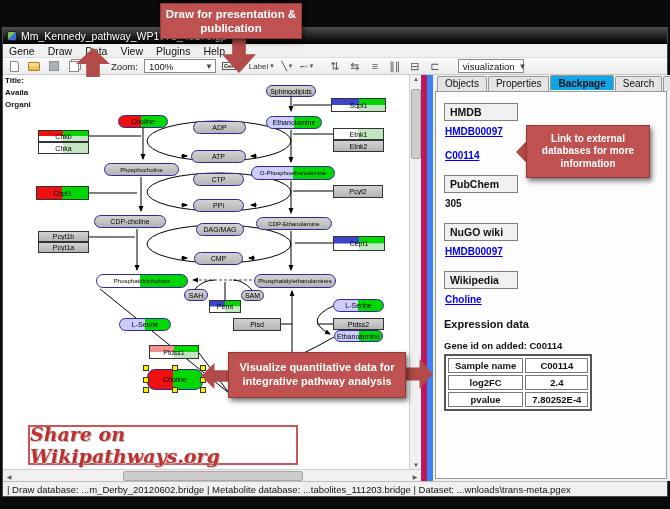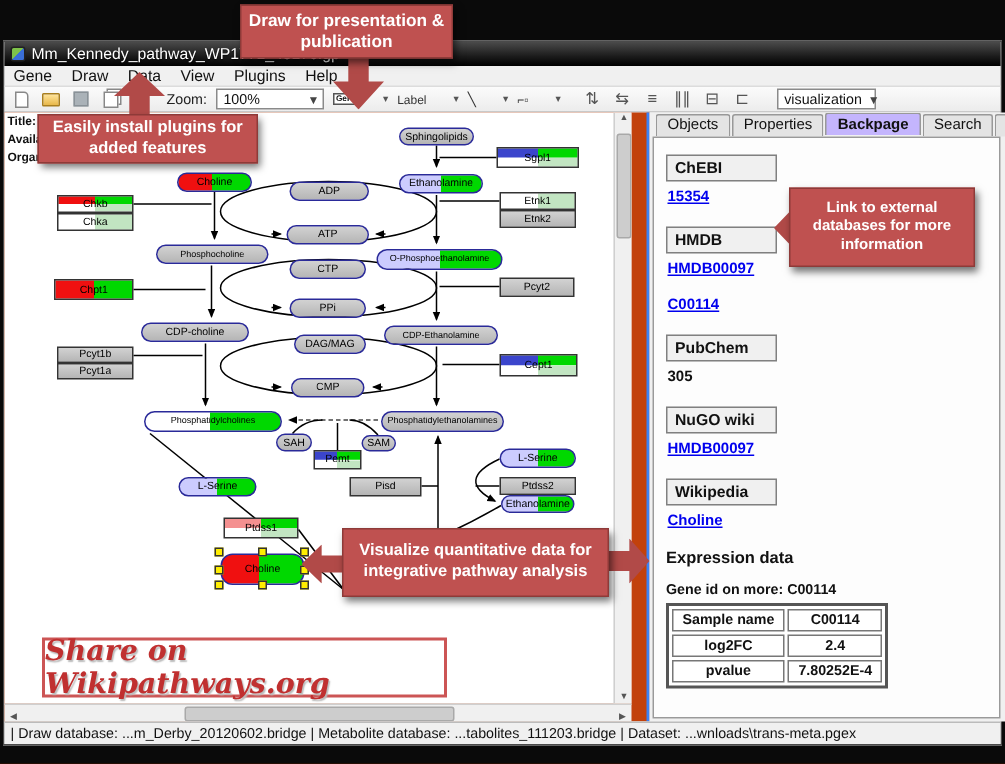--- a/index.html
+++ b/index.html
@@ -8,50 +8,50 @@
   .window{position:absolute;left:2px;top:27px;width:666px;height:470px;background:#f0f0f0;border:1px solid #4a4a4a;}
   
   .titlebar{position:absolute;left:0;top:0;width:100%;height:16px;background:linear-gradient(#4a4a4a,#1b1b1b 60%,#000);display:flex;align-items:center;padding-left:4px;gap:4px;}
   .appicon{width:10px;height:10px;background:linear-gradient(135deg,#7ec24a 0 50%,#3a6fd8 50% 100%);border:1px solid #222;border-radius:2px;}
   .titletext{color:#fff;font-size:10.5px;text-shadow:0 1px 1px #000;white-space:nowrap;}
   
   .menubar{position:absolute;left:0;top:16px;width:100%;height:14px;background:#f0f0f0;border-bottom:1px solid #dcdcdc;display:flex;align-items:center;padding-left:6px;gap:13px;font-size:10.5px;color:#111;}
   .menubar span{cursor:default;}
   
   .toolbar{position:absolute;left:0;top:30px;width:100%;height:17px;background:linear-gradient(#fbfbfb,#ececec);border-bottom:1px solid #c9c9c9;display:flex;align-items:center;padding-left:4px;gap:6px;font-size:10px;color:#333;}
-  .tbtn{display:flex;align-items:center;justify-content:center;height:14px;min-width:14px;gap:16px;}
+  .tbtn{display:flex;align-items:center;justify-content:center;height:14px;min-width:14px;}
   .icoPage{width:9px;height:11px;background:#fff;border:1px solid #888;border-top-right-radius:3px;}
   .icoFolder{width:12px;height:9px;background:linear-gradient(#ffe49a,#e8b84b);border:1px solid #a97f1f;border-radius:1px;}
   .icoSave{width:10px;height:10px;background:#aab2b8;border:1px solid #8a9298;}
   .icoCopy{width:10px;height:11px;background:#fff;border:1px solid #888;box-shadow:2px -2px 0 -1px #fff,2px -2px 0 0 #888;}
   .icoPaste{width:9px;height:11px;background:#c9a169;border:1px solid #8a6a36;}
   .zoomlabel{font-weight:normal;font-size:9.5px;color:#222;margin-left:4px;}
   .combo{height:14px;background:#fff;border:1px solid #8a8a8a;display:flex;align-items:center;justify-content:space-between;font-size:9.5px;padding:0 2px 0 4px;color:#111;}
   .combo .car{font-size:8px;color:#444;margin-left:4px;}
   .geh{font-size:5.5px;border:1px solid #555;padding:0 1px;background:#fff;color:#111;font-weight:bold;}
   .ddc{font-size:7px;color:#555;margin-left:2px;}
   .alignico{font-size:11px;color:#555;line-height:14px;}
   
-  .canvaswrap{position:absolute;left:0;top:47px;width:430px;height:406px;background:#c2410c;border-right:2px solid #3b82f6;}
+  .canvaswrap{position:absolute;left:0;top:47px;width:430px;height:406px;background:#be185d;border-right:6px solid #3b82f6;}
   .canvas{position:absolute;left:0;top:0;width:418px;height:394px;background:#fff;overflow:hidden;}
   .metaline{position:absolute;left:2px;font-size:8px;font-weight:bold;color:#111;white-space:nowrap;}
   svg.edges{position:absolute;left:0;top:0;z-index:0;}
   
   .vscroll{position:absolute;right:0;top:0;width:12px;height:394px;background:#f0f0f0;border-left:1px solid #cfcfcf;z-index:5;}
   .vthumb{position:absolute;left:1px;top:14px;width:10px;height:70px;background:#cdcdcd;border:1px solid #a9a9a9;border-radius:2px;}
   .sarrow{position:absolute;font-size:6px;color:#555;width:12px;text-align:center;}
   .hscroll{position:absolute;left:0;top:394px;width:418px;height:12px;background:#f0f0f0;border-top:1px solid #cfcfcf;}
   .hthumb{position:absolute;left:120px;top:1px;width:180px;height:10px;background:#cdcdcd;border:1px solid #a9a9a9;border-radius:2px;}
   
   .statusbar{position:absolute;left:0;top:453px;width:100%;height:15px;background:#f0f0f0;border-top:1px solid #bbb;font-size:9.5px;color:#111;display:flex;align-items:center;padding-left:4px;white-space:nowrap;overflow:hidden;}
   
   .panel{position:absolute;left:430px;top:47px;width:271px;height:406px;background:#f0f0f0;}
   .tabsrow{position:absolute;left:4px;top:1px;height:15px;display:flex;gap:1px;font-size:10px;}
   .tab{padding:1px 7px;background:#e4e4e4;border:1px solid #999;border-bottom:none;border-radius:2px 2px 0 0;color:#111;}
-  .tab.active{background:#c4b5fd;font-weight:bold;position:relative;top:-1px;padding-top:2px;}
+  .tab.active{background:#0ea5e9;font-weight:bold;position:relative;top:-1px;padding-top:2px;}
   .panelbody{position:absolute;left:2px;top:16px;width:232px;height:388px;background:#fdfdfd;border:1px solid #9a9a9a;overflow:hidden;padding:10px 6px 4px 8px;}
   .bp-section{margin-bottom:13px;}
   .bp-head{display:inline-block;min-width:74px;background:#f0f0f0;border:1px solid #808080;font-weight:bold;font-size:10.5px;color:#111;padding:2px 5px;}
   .bp-link{display:block;margin:5px 0 0 1px;font-size:10px;font-weight:bold;color:#0000ee;text-decoration:underline;}
   .bp-plain{display:block;margin:5px 0 0 1px;font-size:10px;font-weight:bold;color:#111;}
   .exp-title{font-weight:bold;font-size:11px;color:#111;margin:4px 0 10px 0;}
   .geneid{font-weight:bold;font-size:9.5px;color:#111;margin-bottom:3px;}
   table.exp{border-collapse:separate;border-spacing:2px;background:#fff;border:2px solid #555;}
   table.exp td{border:1px solid #777;font-size:9.5px;font-weight:bold;text-align:center;padding:1px 6px;min-width:44px;color:#111;}
   
@@ -344,44 +344,40 @@
     <div class="panel">
       <div class="tabsrow">
         <span class="tab">Objects</span>
         <span class="tab">Properties</span>
         <span class="tab active">Backpage</span>
         <span class="tab">Search</span>
         <span class="tab">Legend</span>
       </div>
       <div class="panelbody">
         <div class="bp-section">
-          <span class="bp-head">ChEBI</span>
-          <a class="bp-link" href="#">15354</a>
-        </div>
-        <div class="bp-section">
           <span class="bp-head">HMDB</span>
           <a class="bp-link" href="#">HMDB00097</a>
         </div>
         <div class="bp-section">
           <a class="bp-link" href="#">C00114</a>
         </div>
         <div class="bp-section">
           <span class="bp-head">PubChem</span>
           <span class="bp-plain">305</span>
         </div>
         <div class="bp-section">
           <span class="bp-head">NuGO wiki</span>
           <a class="bp-link" href="#">HMDB00097</a>
         </div>
         <div class="bp-section">
           <span class="bp-head">Wikipedia</span>
           <a class="bp-link" href="#">Choline</a>
         </div>
         <div class="exp-title">Expression data</div>
-        <div class="geneid">Gene id on more: C00114</div>
+        <div class="geneid">Gene id on added: C00114</div>
         <table class="exp">
           <tbody>
               <tr>
             <td>Sample name</td>
             <td>C00114</td>
           </tr>
           <tr>
             <td>log2FC</td>
             <td>2.4</td>
           </tr>
@@ -396,21 +392,20 @@
     </div>
 
     <div class="statusbar">
       <span>| Draw database: ...m_Derby_20120602.bridge | Metabolite database: ...tabolites_111203.bridge | Dataset: ...wnloads\trans-meta.pgex</span>
     </div>
   </div>
 
   <div class="callout" style="left:160px;top:3px;width:142px;height:36px;font-size:11.5px;">Draw for presentation &amp; publication</div>
   <div class="co-arrow arr-down" style="left:222px;top:39px;width:34px;height:34px;"></div>
 
-  <div class="callout" style="left:25px;top:76px;width:147px;height:33px;font-size:11px;">Easily install plugins for added features</div>
   <div class="co-arrow arr-up" style="left:76px;top:48px;width:34px;height:29px;"></div>
 
   <div class="callout" style="left:526px;top:125px;width:124px;height:53px;font-size:10px;">Link to external databases for more information</div>
   <div class="co-arrow arr-left" style="left:516px;top:138px;width:28px;height:28px;"></div>
 
   <div class="callout" style="left:228px;top:352px;width:178px;height:46px;font-size:11px;">Visualize quantitative data for integrative pathway analysis</div>
   <div class="co-arrow arr-left" style="left:201px;top:363px;width:28px;height:26px;"></div>
   <div class="co-arrow arr-right" style="left:405px;top:359px;width:28px;height:30px;"></div>
 
 </div>

